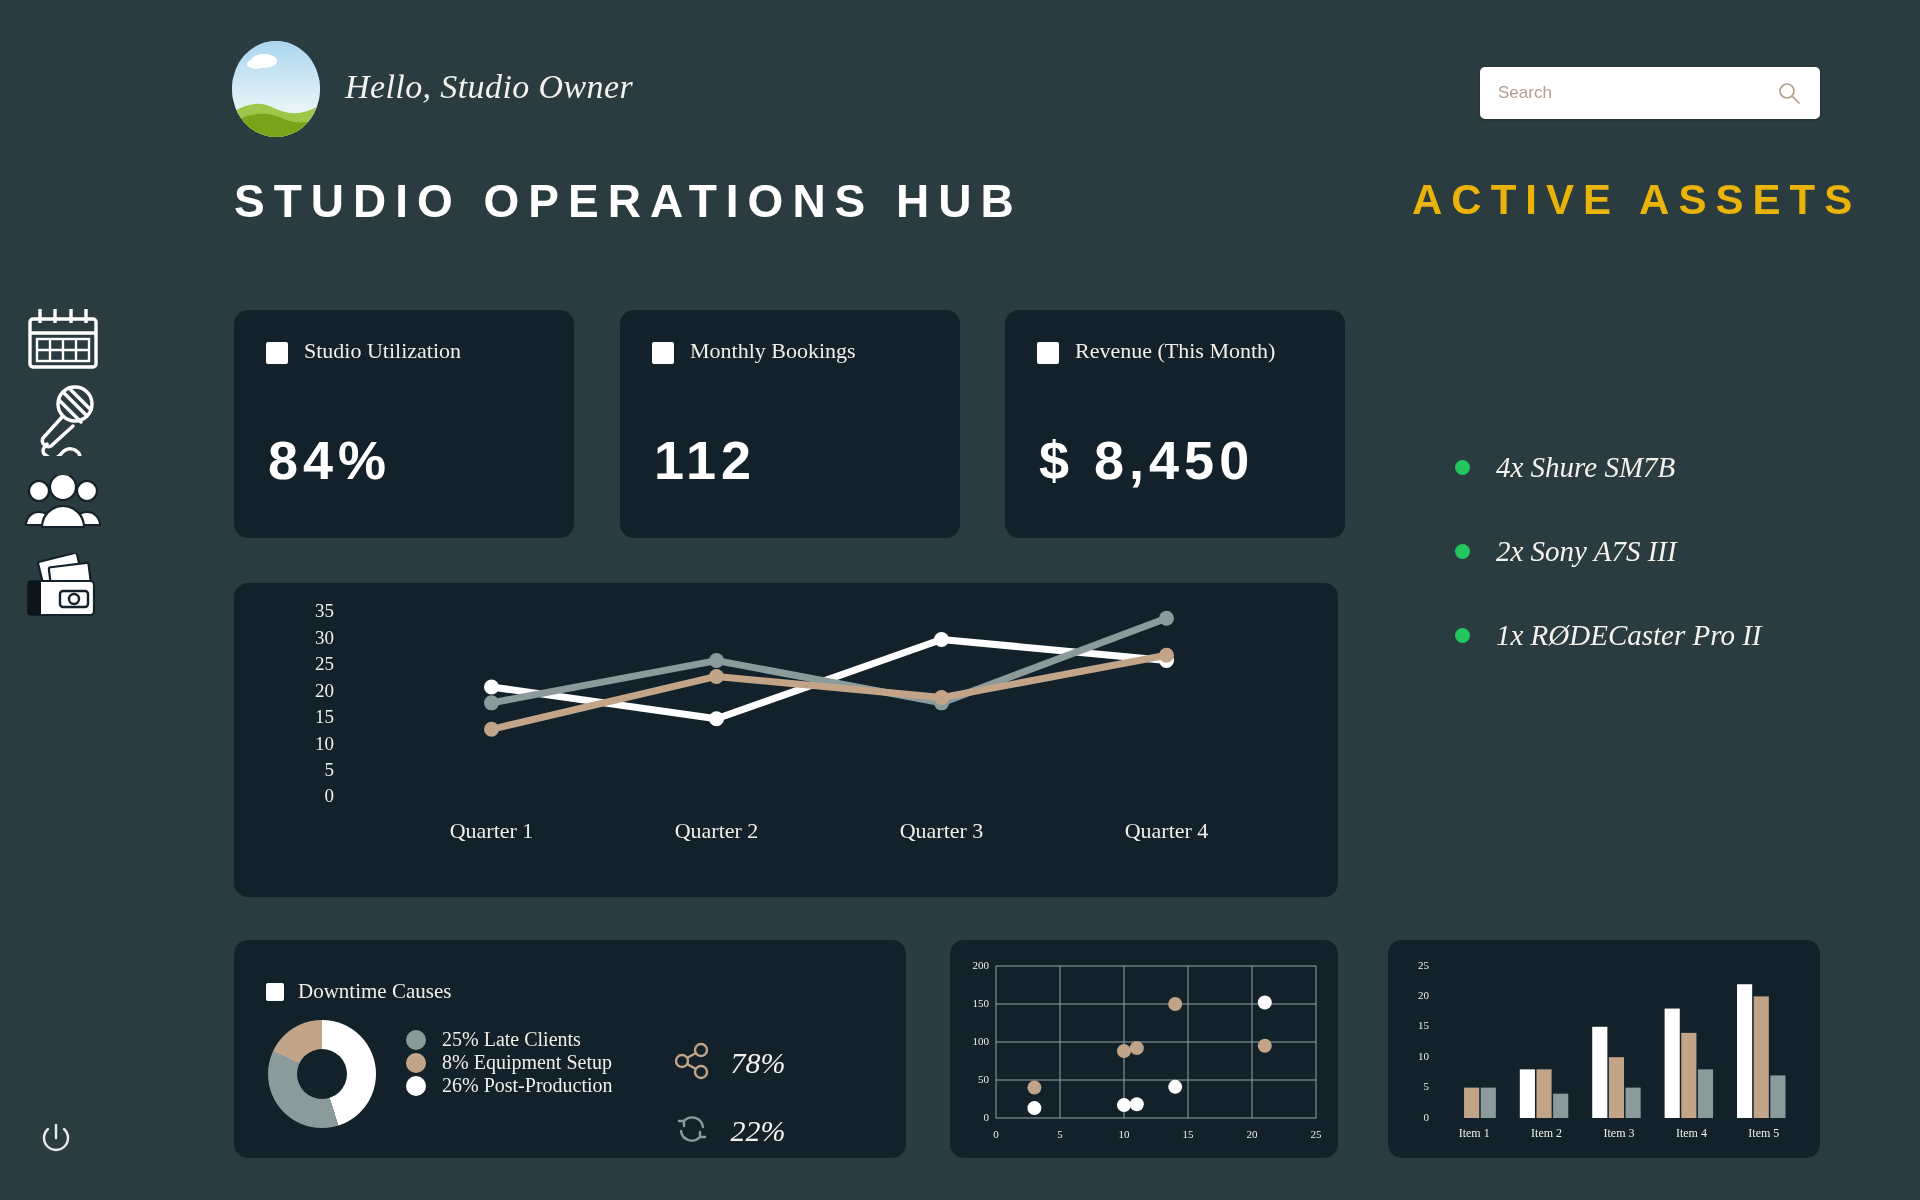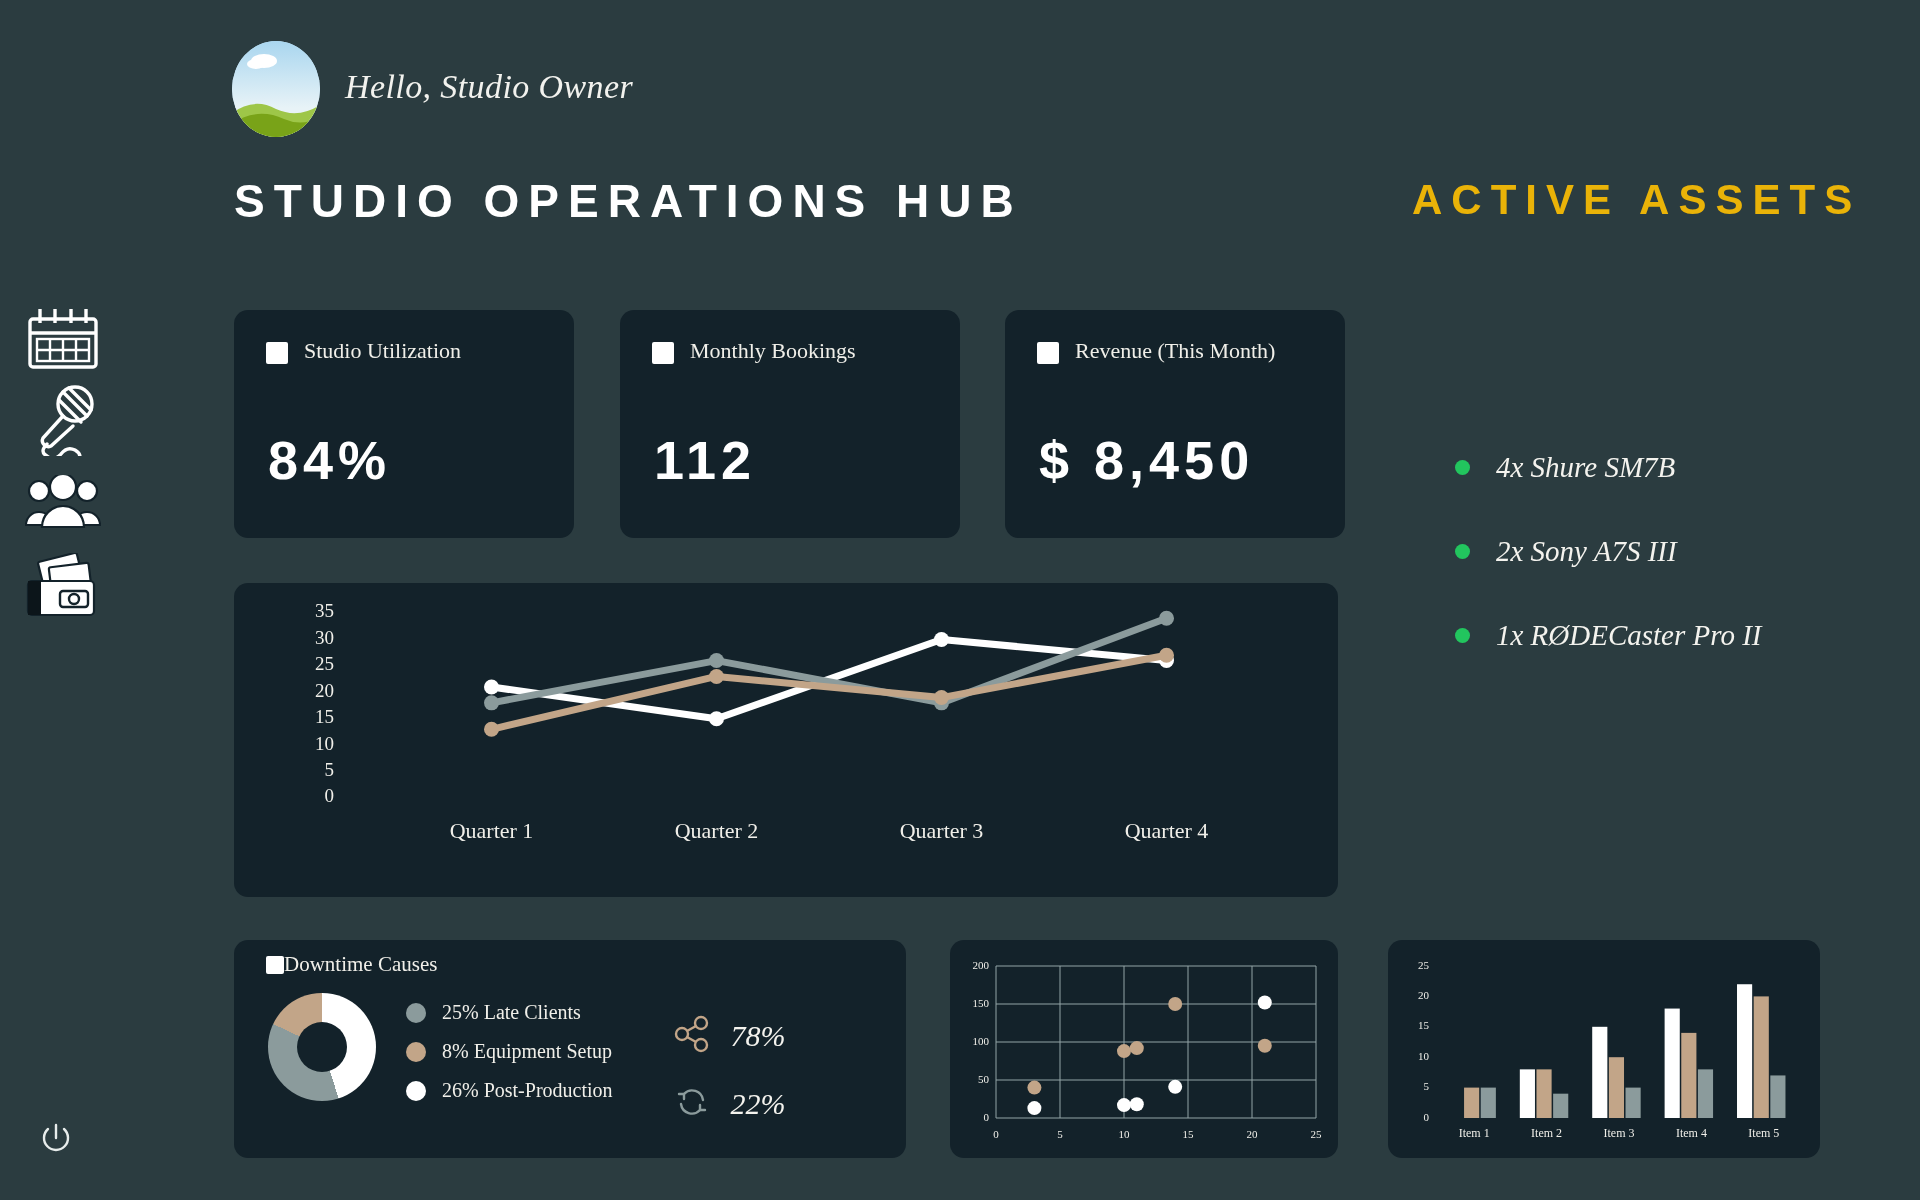--- a/index.html
+++ b/index.html
@@ -80,32 +80,32 @@
   }
 
   
   .linecard { left: 234px; top: 583px; width: 1104px; height: 314px; }
 
   
   .donutcard { left: 234px; top: 940px; width: 672px; height: 218px; }
   .scattercard { left: 950px; top: 940px; width: 388px; height: 218px; }
   .barcard { left: 1388px; top: 940px; width: 432px; height: 218px; }
 
-  .sect-head { display: flex; align-items: center; gap: 0; padding: 12px 0 0 32px; }
+  .sect-head { display: flex; align-items: center; gap: 14px; padding: 39px 0 0 32px; }
   .sect-sq { width: 18px; height: 18px; background: #fff; border-radius: 2px; flex: none; }
   .sect-label { font-size: 21px; color: #f0efe9; }
 
   .donut-body { display: flex; align-items: flex-start; padding: 16px 0 0 34px; gap: 30px; }
   .donut { width: 108px; height: 108px; border-radius: 50%; position: relative; flex: none; }
   .donut::after {
     content: ""; position: absolute; left: 50%; top: 50%;
     width: 50px; height: 50px; margin: -25px 0 0 -25px;
     background: #13222a; border-radius: 50%;
   }
-  .legend { display: flex; flex-direction: column; gap: 16px; padding-top: 8px; }
+  .legend { display: flex; flex-direction: column; gap: 0; padding-top: 8px; }
   .legend-row { display: flex; align-items: center; gap: 16px; }
   .legend-dot { width: 20px; height: 20px; border-radius: 50%; flex: none; }
   .legend-text { font-size: 20px; color: #f0efe9; white-space: nowrap; }
 
   .stats { display: flex; flex-direction: column; gap: 26px; padding: 22px 0 0 30px; }
   .stat-row { display: flex; align-items: center; gap: 20px; }
   .stat-val { font-size: 30px; font-style: italic; color: #f4f3ee; }
 
   
   .asset-list { position: absolute; left: 1455px; top: 425px; width: 440px; }
@@ -211,20 +211,29 @@
         <rect width="88" height="96" fill="url(#sky)"></rect>
         <ellipse cx="32" cy="20" rx="13" ry="7" fill="#fff"></ellipse>
         <ellipse cx="24" cy="23" rx="9" ry="5" fill="#fff"></ellipse>
         <path d="M0 72 Q22 56 44 68 Q66 78 88 64 L88 96 L0 96 Z" fill="#9ec648"></path>
         <path d="M0 82 Q26 66 52 78 Q70 86 88 76 L88 96 L0 96 Z" fill="#79a318"></path>
       </svg>
     </span>
   </div>
   <div class="greeting">Hello, Studio Owner</div>
 
+  <div class="search-wrap">
+    <input class="search-input" type="text" placeholder="Search" style="">
+    <span class="search-icon">
+      <svg width="22" height="22" viewBox="0 0 22 22">
+        <circle cx="9" cy="9" r="7" fill="none" stroke="#b2a08d" stroke-width="1.7"></circle>
+        <line x1="14" y1="14" x2="21" y2="21" stroke="#b2a08d" stroke-width="1.7" stroke-linecap="round"></line>
+      </svg>
+    </span>
+  </div>
 
   <div class="title-main">STUDIO OPERATIONS HUB</div>
   <div class="title-right">ACTIVE ASSETS</div>
 
   <div class="card kpi" style="left:234px">
     <div class="kpi-head">
       <span class="kpi-sq"></span>
       <span class="kpi-label">Studio Utilization</span>
     </div>
     <div class="kpi-value">84%</div>

